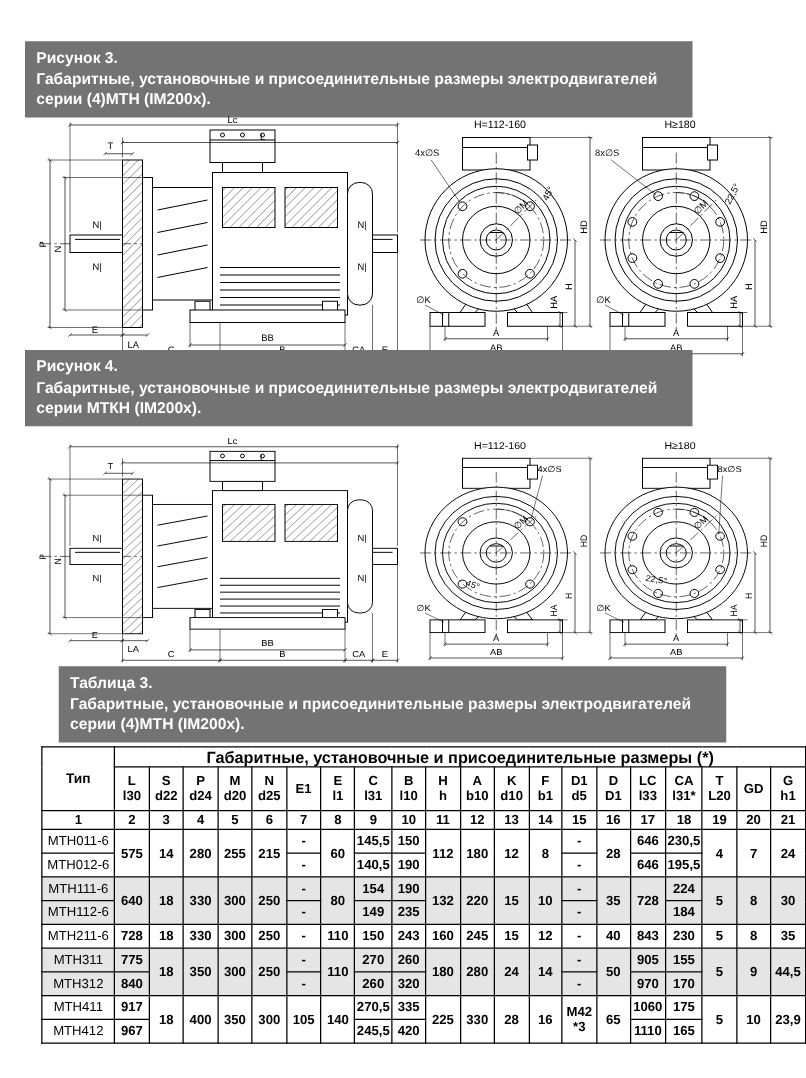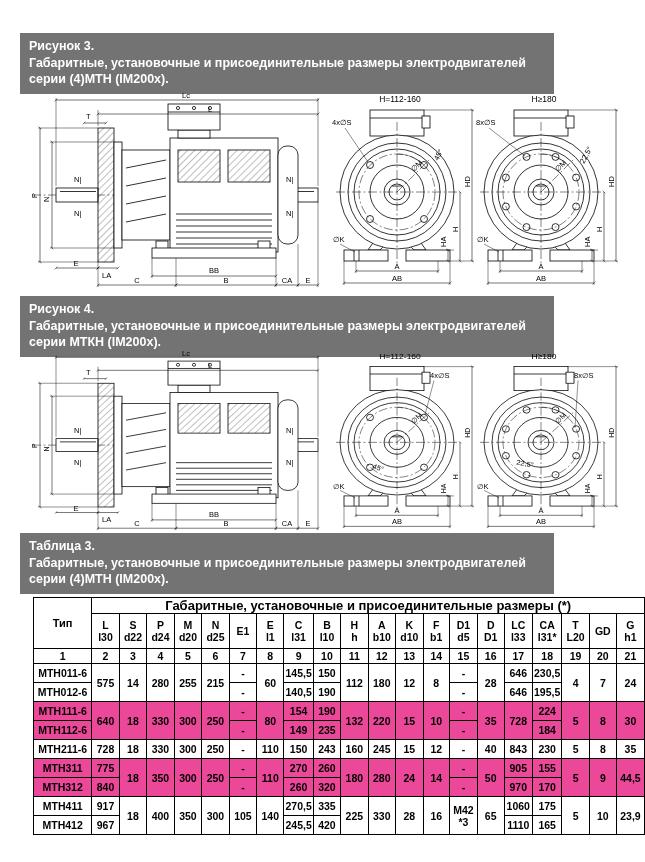--- a/index.html
+++ b/index.html
@@ -1,22 +1,22 @@
 <!DOCTYPE html>
 <html><head>
 <meta charset="utf-8">
 <style>
   html,body{margin:0;padding:0;}
   body{width:645px;height:862px;background:#ffffff;position:relative;
        font-family:"Liberation Sans",sans-serif;color:#000;}
   .bar{position:absolute;left:20px;width:519px;background:#737373;color:#fff;
        font-weight:bold;font-size:12.5px;line-height:1.32;padding:5px 6px 6px 9px;}
   #bar-fig3{top:33px;}
-  #bar-fig4{top:296px;}
-  #bar-tab3{top:533px;}
+  #bar-fig4{top:280px;}
+  #bar-tab3{top:533px;margin-left:27px;}
   svg.fig{position:absolute;left:24px;}
   #fig3{top:92px;}
   #fig4{top:350px;}
   
   .st{stroke:#000;stroke-width:.8;fill:none;}
   .fw{fill:#fff;stroke:#000;stroke-width:.8;}
   .fh{fill:url(#hx);stroke:#000;stroke-width:.8;}
   .cl{stroke:#000;stroke-width:.5;fill:none;stroke-dasharray:9 2.5 2 2.5;}
   .dim{stroke:#000;stroke-width:.55;fill:none;marker-start:url(#tk);marker-end:url(#tk);}
   .ext{stroke:#000;stroke-width:.45;fill:none;}
@@ -25,22 +25,22 @@
   .mid{text-anchor:middle;}
   
   #dims{position:absolute;top:597px;left:33px;border-collapse:collapse;
         text-align:center;font-size:10.5px;font-weight:bold;table-layout:fixed;}
   #dims td,#dims th{border:1px solid #000;padding:0 1px;white-space:pre-line;vertical-align:middle;}
   #dims .ghead{font-size:13px;height:14px;}
   #dims .typehead{font-size:11px;}
   #dims .colh{height:34px;font-size:10.5px;line-height:1.15;}
   #dims .numrow td{height:14px;}
   #dims tr.data td{height:18px;}
-  #dims td.type{font-weight:bold;font-size:10.5px;}
-  #dims tr.shaded{background:#ec4899;}
+  #dims td.type{font-weight:normal;font-size:10.5px;}
+  #dims tr.shaded{background:#e5e5e5;}
 </style>
 </head>
 <body>
 
 <svg width="0" height="0" style="position:absolute" aria-hidden="true">
   <defs>
     <pattern id="hx" width="5" height="5" patternUnits="userSpaceOnUse" patternTransform="rotate(45)">
       <line x1="0" y1="0" x2="0" y2="5" stroke="#000" stroke-width="0.5"></line>
     </pattern>
     <marker id="tk" markerWidth="7" markerHeight="7" refX="3.5" refY="3.5" orient="auto">

